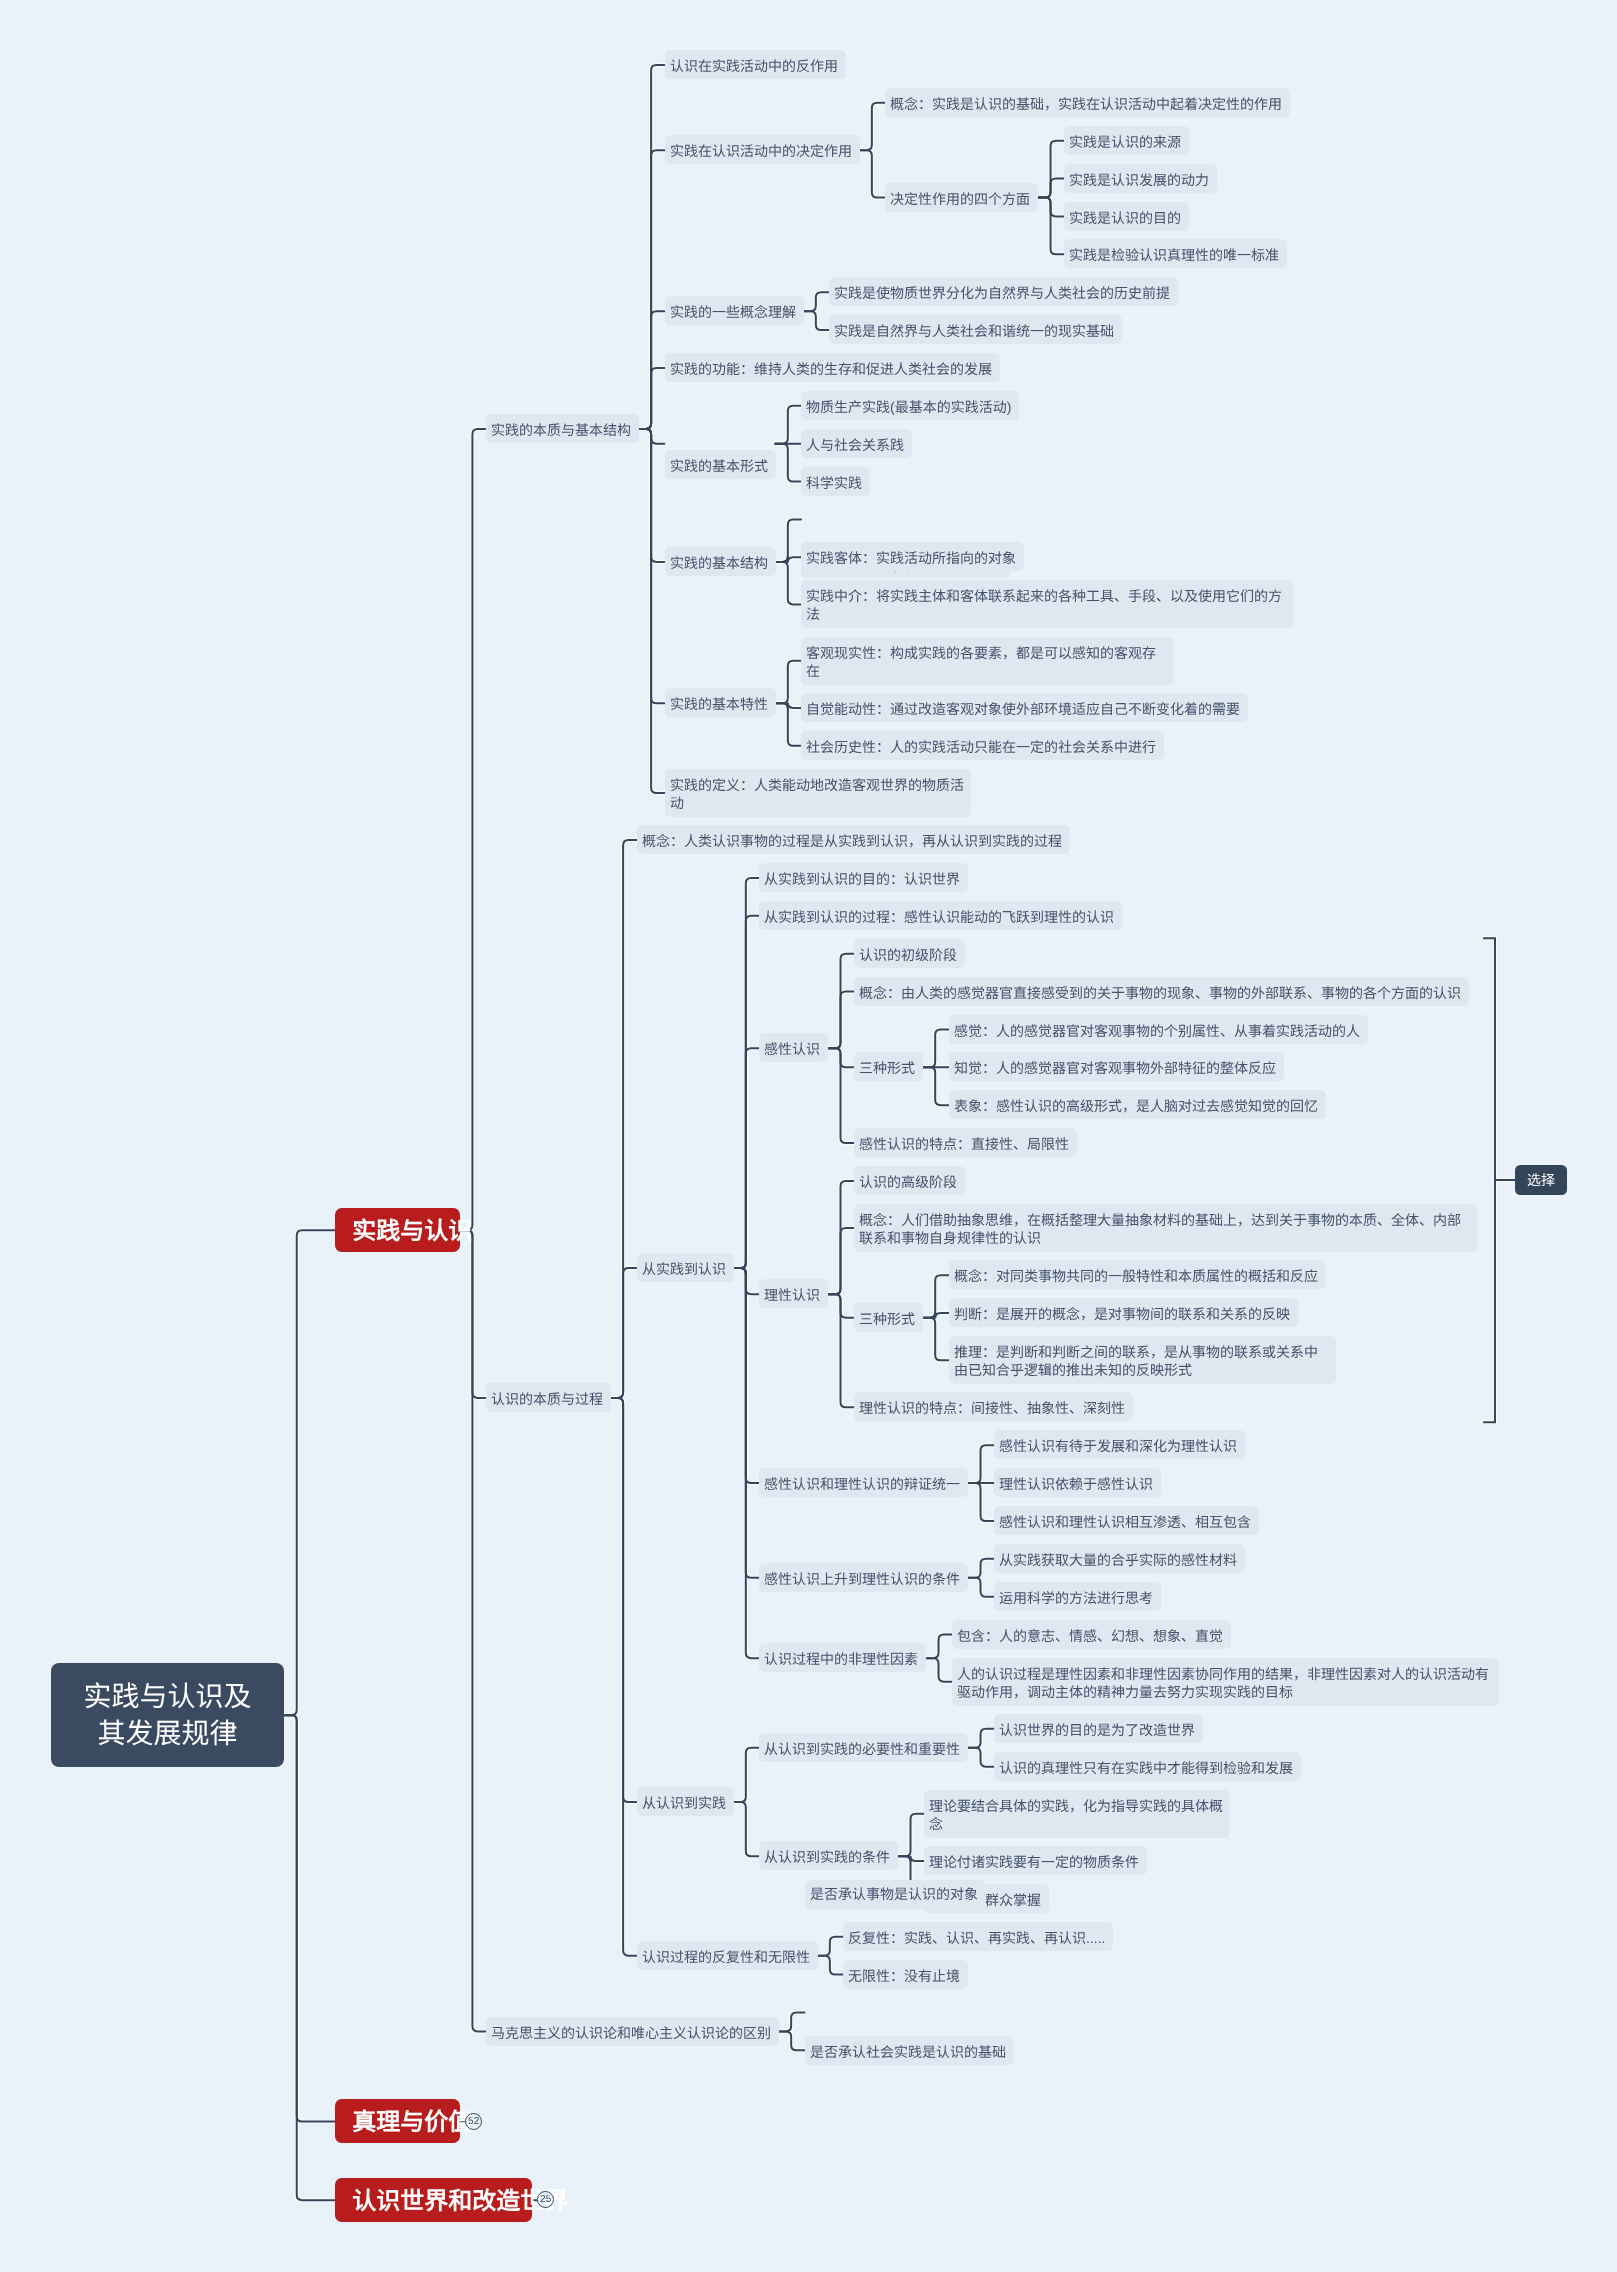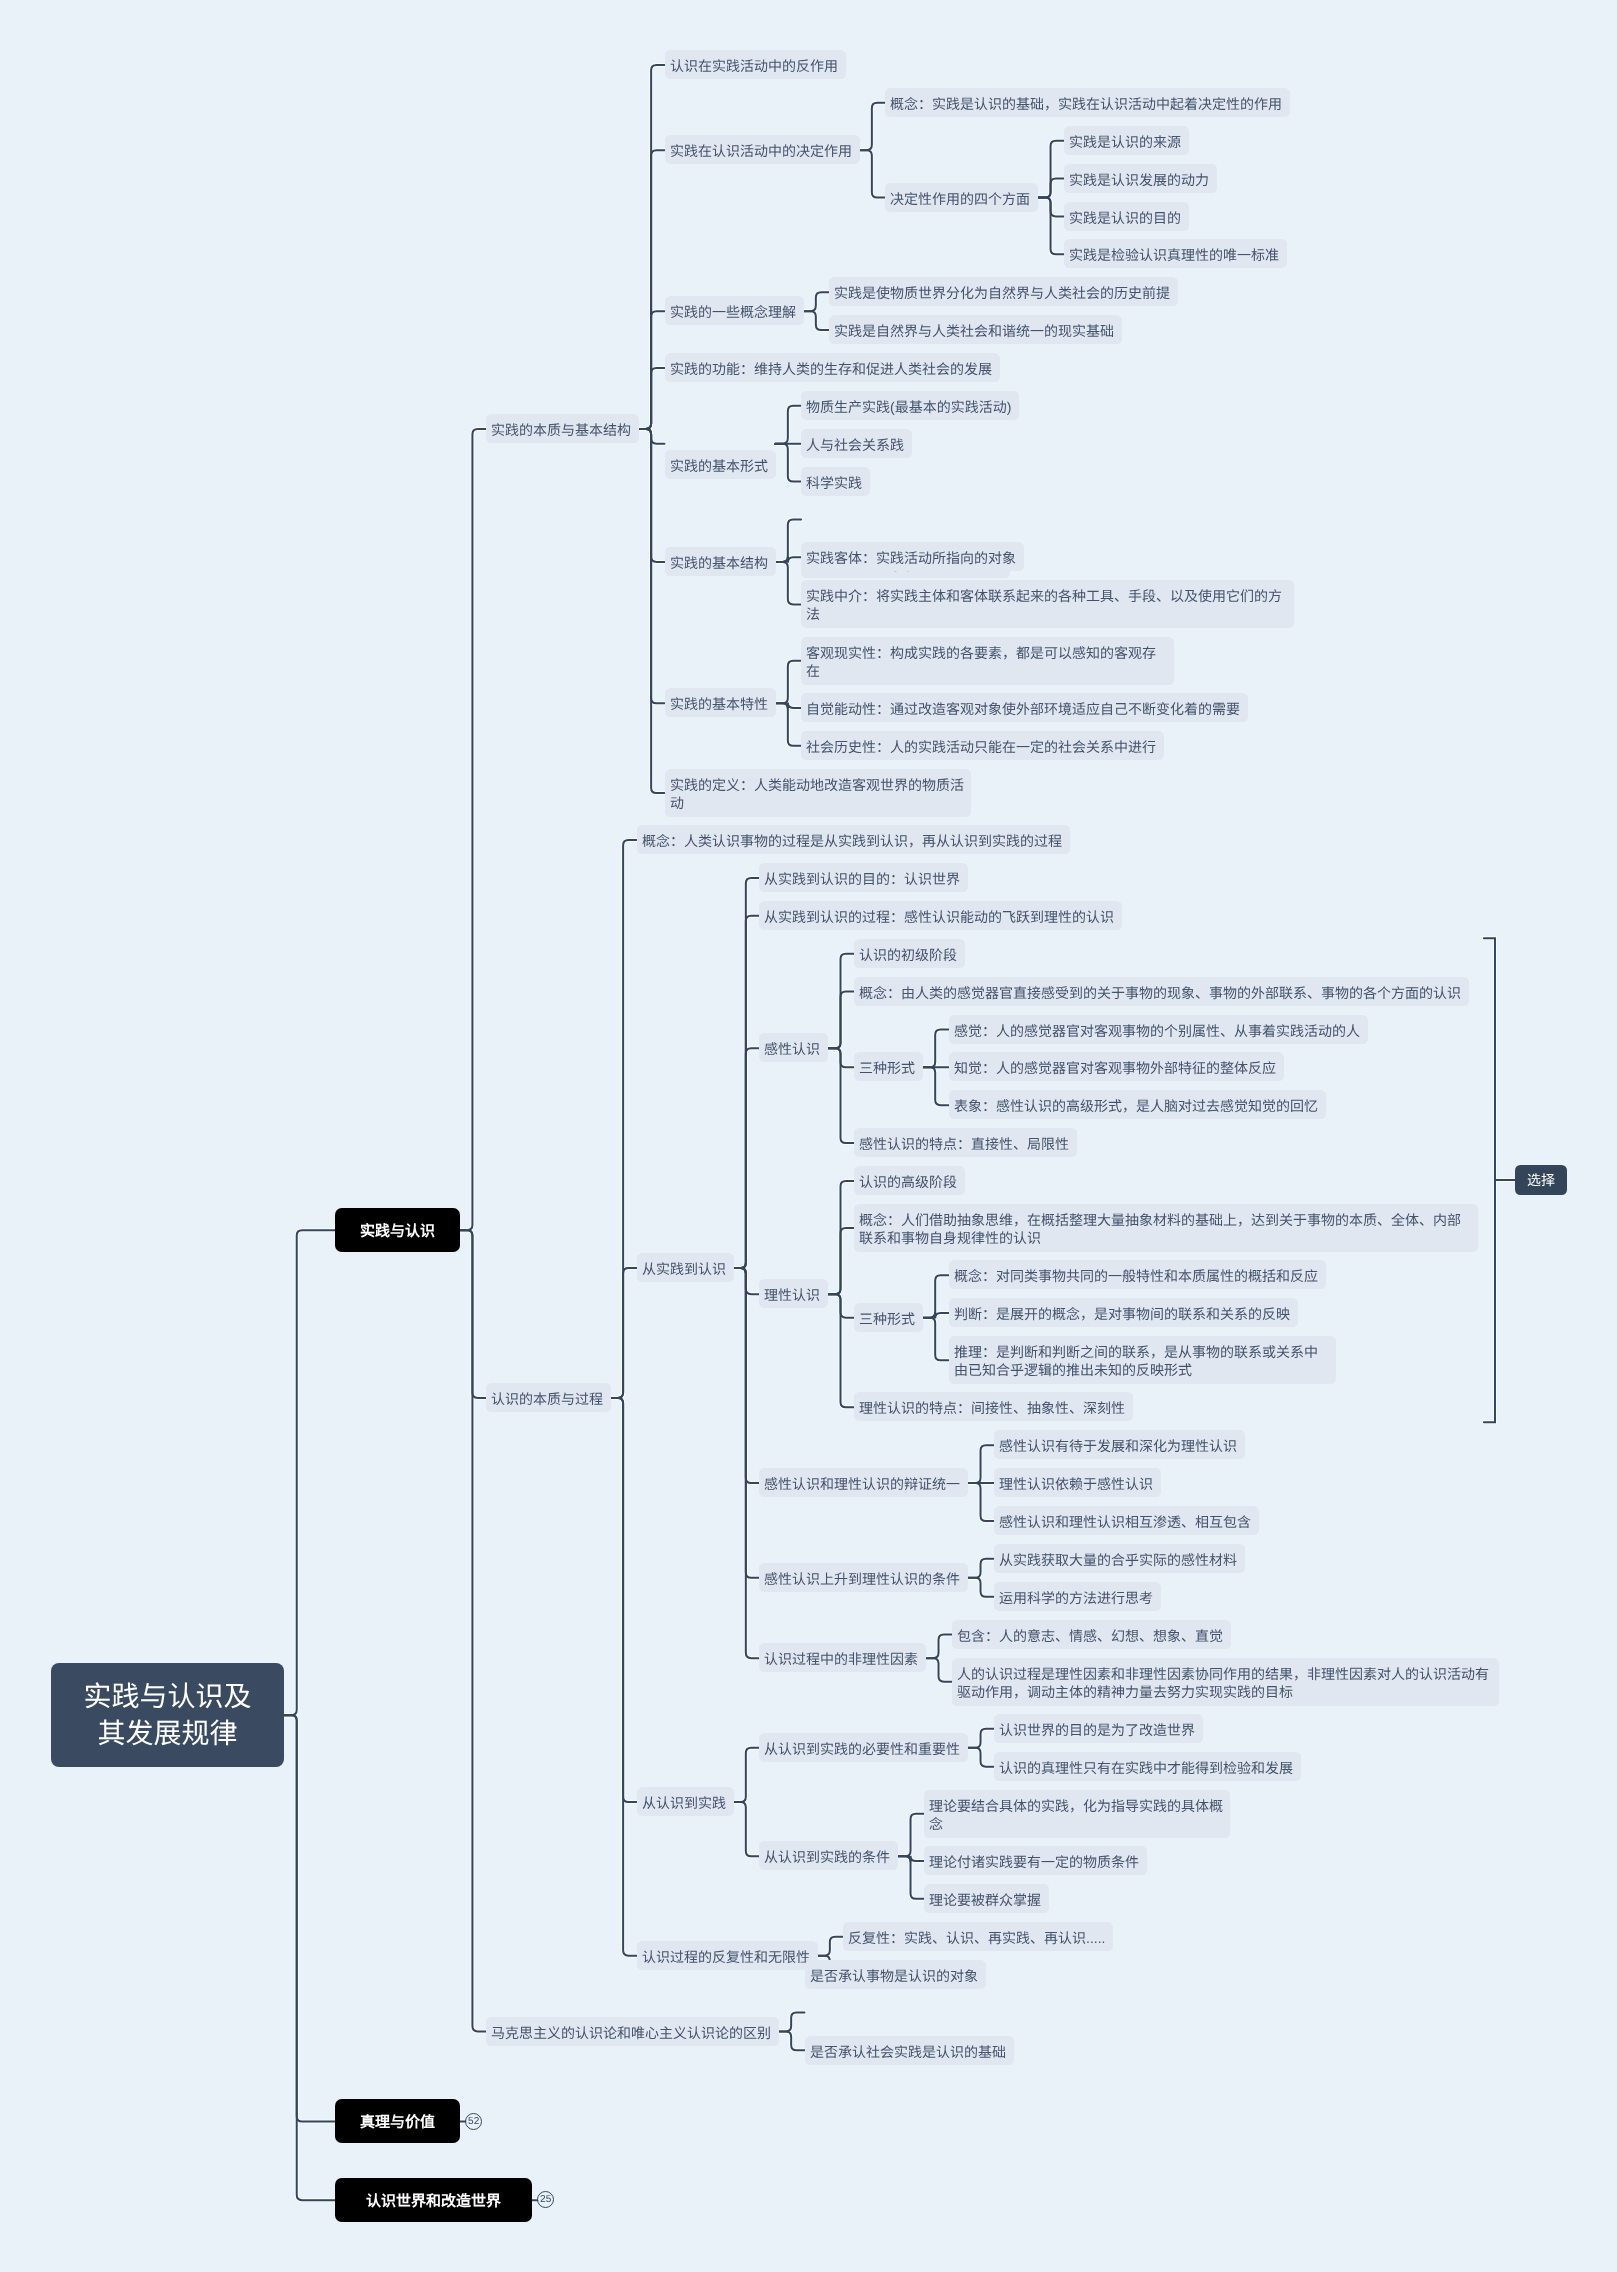--- a/index.html
+++ b/index.html
@@ -8,21 +8,21 @@
        font-family:"Liberation Sans","DejaVu Sans",sans-serif;
        -webkit-font-smoothing:antialiased;text-rendering:geometricPrecision;}
   #mindmap{position:relative;width:1617px;height:2273px;}
   #links{position:absolute;left:0;top:0;width:1617px;height:2273px;}
   .node{position:absolute;box-sizing:border-box;border-radius:5.3px;
         background:#e1e7f0;color:#43536b;font-size:14px;line-height:18.5px;
         padding:6.9px 7.7px 4px 5px;white-space:pre;will-change:transform;transform:translate3d(0,0,0);}
   .node.lvl0{background:#3a4a61;color:#fff;font-size:28px;font-weight:400;
         line-height:37px;border-radius:8px;text-align:center;padding:0;
         display:flex;align-items:center;justify-content:center;}
-  .node.lvl1{background:#000000;color:#fff;font-size:15px;font-weight:700;
+  .node.lvl1{background:#b91c1c;color:#fff;font-size:24px;font-weight:700;
         line-height:23px;border-radius:6.7px;text-align:center;padding:12px 17.3px 9.7px;}
   .summary-label{position:absolute;box-sizing:border-box;background:#344559;color:#fff;
         font-size:14px;line-height:18.7px;border-radius:5.3px;padding:5.7px 6.3px;
         text-align:center;white-space:pre;will-change:transform;transform:translate3d(0,0,0);}
   .badge{position:absolute;box-sizing:border-box;border:1.3px solid #33465e;border-radius:50%;
         color:#33465e;font-size:10px;text-align:center;background:transparent;
         will-change:transform;transform:translate3d(0,0,0);}
 </style>
 </head>
 <body>
@@ -263,21 +263,21 @@
     <div class="node lvl5" style="left: 994px; top: 1752px; width: 307px; height: 29px;">认识的真理性只有在实践中才能得到检验和发展</div>
     <div class="node lvl4" style="left: 759px; top: 1841px; width: 139px; height: 29px;">从认识到实践的条件</div>
     <div class="node lvl5" style="left: 924px; top: 1790px; width: 306px; height: 48px;">理论要结合具体的实践，化为指导实践的具体概
 念</div>
     <div class="node lvl5" style="left: 924px; top: 1846px; width: 223px; height: 29px;">理论付诸实践要有一定的物质条件</div>
     <div class="node lvl5" style="left: 924px; top: 1884px; width: 125px; height: 29px;">理论要被群众掌握</div>
     <div class="node lvl3" style="left: 637px; top: 1941px; width: 181px; height: 29px;">认识过程的反复性和无限性</div>
     <div class="node lvl4" style="left: 843px; top: 1922px; width: 270px; height: 29px;">反复性：实践、认识、再实践、再认识.....</div>
     <div class="node lvl4" style="left: 843px; top: 1960px; width: 125px; height: 29px;">无限性：没有止境</div>
     <div class="node lvl2" style="left: 486px; top: 2017px; width: 293px; height: 29px;">马克思主义的认识论和唯心主义认识论的区别</div>
-    <div class="node lvl3" style="left: 805px; top: 1960px; width: 181px; height: 29px;">是否承认事物是认识的对象</div>
+    <div class="node lvl3" style="left: 805px; top: 1880px; width: 181px; height: 29px; font-family: Liberation Serif, serif;">是否承认事物是认识的对象</div>
     <div class="node lvl3" style="left: 805px; top: 2036px; width: 209px; height: 29px;">是否承认社会实践是认识的基础</div>
     <div class="node lvl1" style="left: 335px; top: 2099px; width: 125px; height: 44px;">真理与价值</div>
     <div class="badge" style="left: 465px; top: 2113px; width: 17.3px; height: 17.3px; line-height: 16.3px;">52</div>
     <div class="node lvl1" style="left: 335px; top: 2178px; width: 197px; height: 44px;">认识世界和改造世界</div>
     <div class="badge" style="left: 537px; top: 2191px; width: 17.3px; height: 17.3px; line-height: 16.3px;">25</div>
     <div class="summary-label" style="left: 1515px; top: 1165px; width: 52px; height: 30px;">选择</div>
   </div>
 
 
 </body></html>

